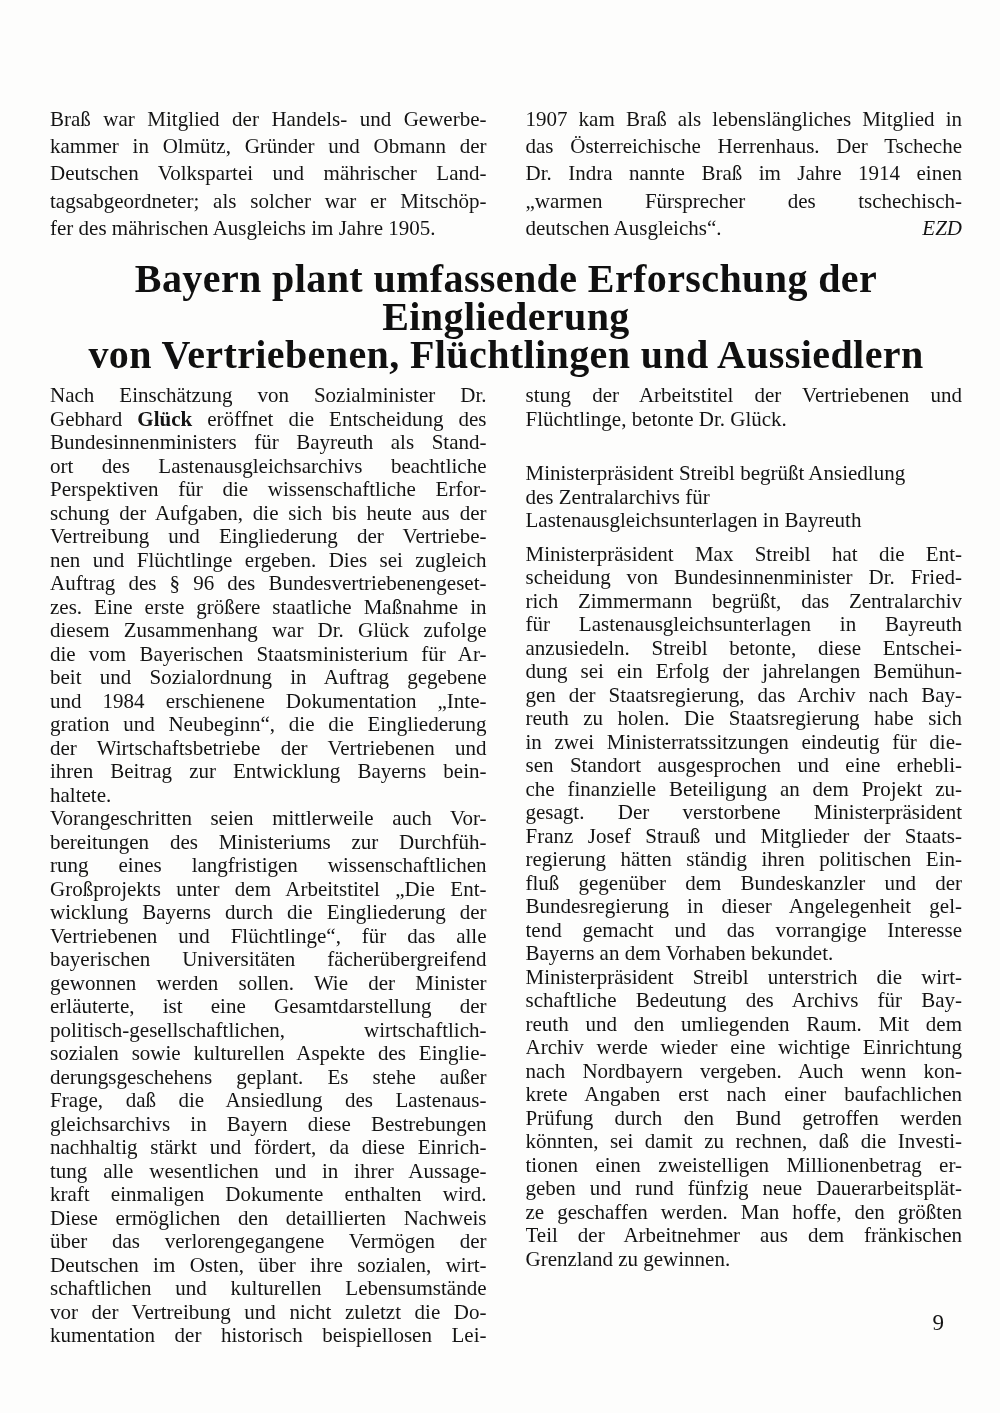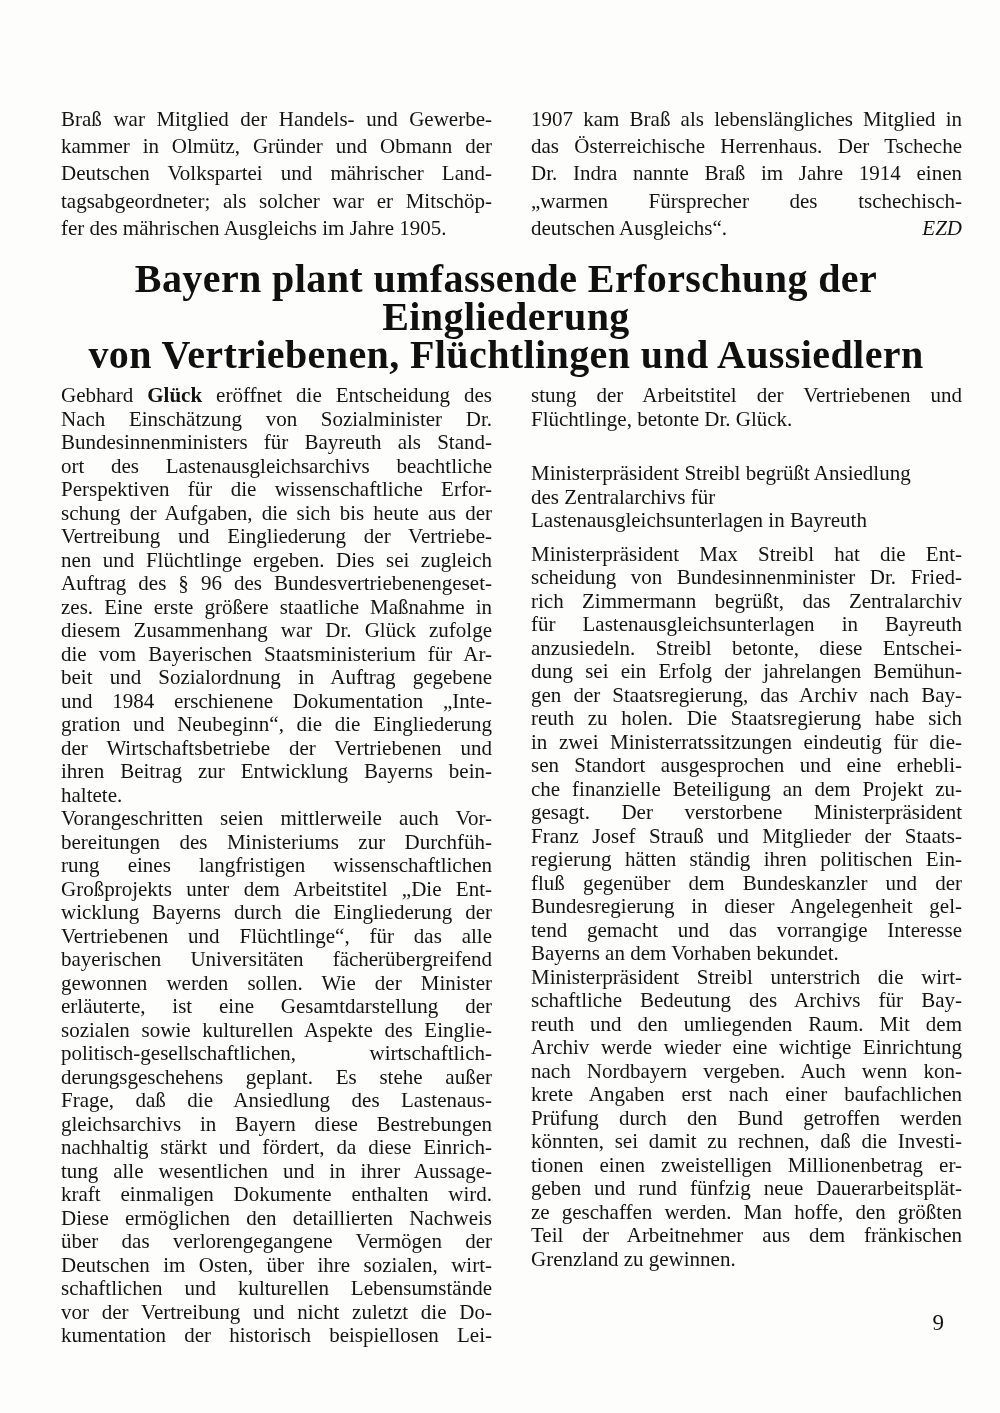--- a/index.html
+++ b/index.html
@@ -9,21 +9,21 @@
     width: 1000px;
     height: 1413px;
     box-sizing: border-box;
     background: #fdfdfc;
     color: #141414;
     font-family: "Liberation Serif", "DejaVu Serif", serif;
     padding: 106px 38px 0 50px;
     overflow: hidden;
   }
 
-  .twocol { display: flex; gap: 39px; margin-left: 11px; }
+  .twocol { display: flex; gap: 39px; }
   .col { flex: 1 1 0; min-width: 0; overflow: hidden; }
 
   
   .line {
     text-align: justify;
     text-align-last: justify;
     white-space: normal;
   }
   .para .line:last-child { text-align-last: left; }
   .para.cont .line:last-child { text-align-last: justify; }
@@ -107,22 +107,22 @@
   </section>
 
   <h1 class="headline">
     <span class="hl-line">Bayern plant umfassende Erforschung der Eingliederung</span>
     <span class="hl-line">von Vertriebenen, Flüchtlingen und Aussiedlern</span>
   </h1>
 
   <section class="body-section twocol">
     <div class="col">
         <div class="para">
+          <div class="line">Nach Einschätzung von Sozialminister Dr.</div>
           <div class="line">Gebhard <b>Glück</b> eröffnet die Entscheidung des</div>
-          <div class="line">Nach Einschätzung von Sozialminister Dr.</div>
           <div class="line">Bundesinnenministers für Bayreuth als Stand-</div>
           <div class="line">ort des Lastenausgleichsarchivs beachtliche</div>
           <div class="line">Perspektiven für die wissenschaftliche Erfor-</div>
           <div class="line">schung der Aufgaben, die sich bis heute aus der</div>
           <div class="line">Vertreibung und Eingliederung der Vertriebe-</div>
           <div class="line">nen und Flüchtlinge ergeben. Dies sei zugleich</div>
           <div class="line">Auftrag des § 96 des Bundesvertriebenengeset-</div>
           <div class="line">zes. Eine erste größere staatliche Maßnahme in</div>
           <div class="line">diesem Zusammenhang war Dr. Glück zufolge</div>
           <div class="line">die vom Bayerischen Staatsministerium für Ar-</div>
@@ -136,22 +136,22 @@
         <div class="para cont">
           <div class="line">Vorangeschritten seien mittlerweile auch Vor-</div>
           <div class="line">bereitungen des Ministeriums zur Durchfüh-</div>
           <div class="line">rung eines langfristigen wissenschaftlichen</div>
           <div class="line">Großprojekts unter dem Arbeitstitel „Die Ent-</div>
           <div class="line">wicklung Bayerns durch die Eingliederung der</div>
           <div class="line">Vertriebenen und Flüchtlinge“, für das alle</div>
           <div class="line">bayerischen Universitäten fächerübergreifend</div>
           <div class="line">gewonnen werden sollen. Wie der Minister</div>
           <div class="line">erläuterte, ist eine Gesamtdarstellung der</div>
+          <div class="line">politisch-gesellschaftlichen, wirtschaftlich-</div>
           <div class="line">sozialen sowie kulturellen Aspekte des Einglie-</div>
-          <div class="line">politisch-gesellschaftlichen, wirtschaftlich-</div>
           <div class="line">derungsgeschehens geplant. Es stehe außer</div>
           <div class="line">Frage, daß die Ansiedlung des Lastenaus-</div>
           <div class="line">gleichsarchivs in Bayern diese Bestrebungen</div>
           <div class="line">nachhaltig stärkt und fördert, da diese Einrich-</div>
           <div class="line">tung alle wesentlichen und in ihrer Aussage-</div>
           <div class="line">kraft einmaligen Dokumente enthalten wird.</div>
           <div class="line">Diese ermöglichen den detaillierten Nachweis</div>
           <div class="line">über das verlorengegangene Vermögen der</div>
           <div class="line">Deutschen im Osten, über ihre sozialen, wirt-</div>
           <div class="line">schaftlichen und kulturellen Lebensumstände</div>

